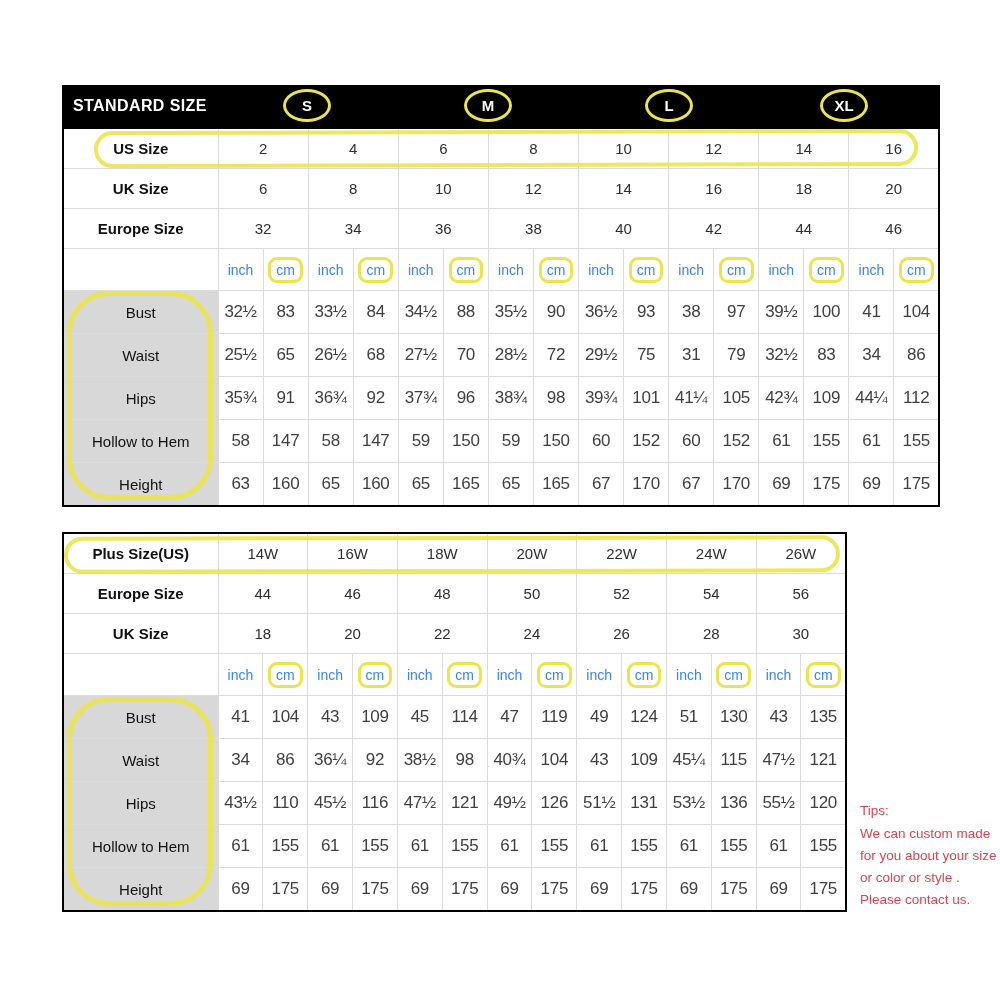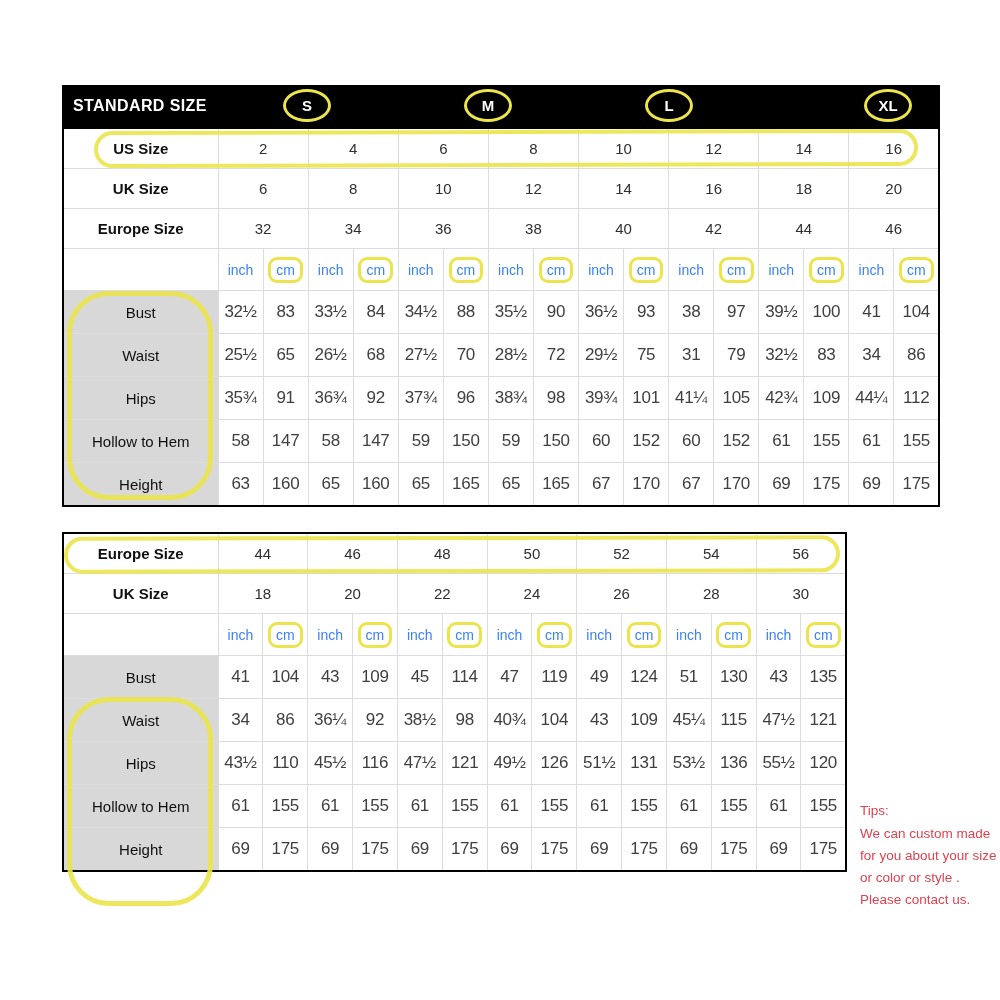--- a/index.html
+++ b/index.html
@@ -71,21 +71,21 @@
       <span class="bar-title">STANDARD SIZE</span>
       <span class="bar-oval" style="left:221px">
           <span>S</span>
         </span>
       <span class="bar-oval" style="left:402px">
           <span>M</span>
         </span>
       <span class="bar-oval" style="left:583px">
           <span>L</span>
         </span>
-      <span class="bar-oval" style="left:802px">
+      <span class="bar-oval" style="left:758px">
           <span>XL</span>
         </span>
     </div>
     <table>
       <colgroup id="t1cols">
           <col style="width: 155px;">
           <col>
           <col>
           <col>
           <col>
@@ -270,20 +270,30 @@
           <col>
           <col>
           <col>
           <col>
           <col>
           <col>
           <col>
         </colgroup>
       <tbody id="t2body">
           <tr class="hrow">
+            <td class="lbl">Plus Size(US)</td>
+            <td class="hval" colspan="2">14W</td>
+            <td class="hval" colspan="2">16W</td>
+            <td class="hval" colspan="2">18W</td>
+            <td class="hval" colspan="2">20W</td>
+            <td class="hval" colspan="2">22W</td>
+            <td class="hval" colspan="2">24W</td>
+            <td class="hval" colspan="2">26W</td>
+          </tr>
+          <tr class="hrow">
             <td class="lbl">Europe Size</td>
             <td class="hval" colspan="2">44</td>
             <td class="hval" colspan="2">46</td>
             <td class="hval" colspan="2">48</td>
             <td class="hval" colspan="2">50</td>
             <td class="hval" colspan="2">52</td>
             <td class="hval" colspan="2">54</td>
             <td class="hval" colspan="2">56</td>
           </tr>
           <tr class="hrow">

